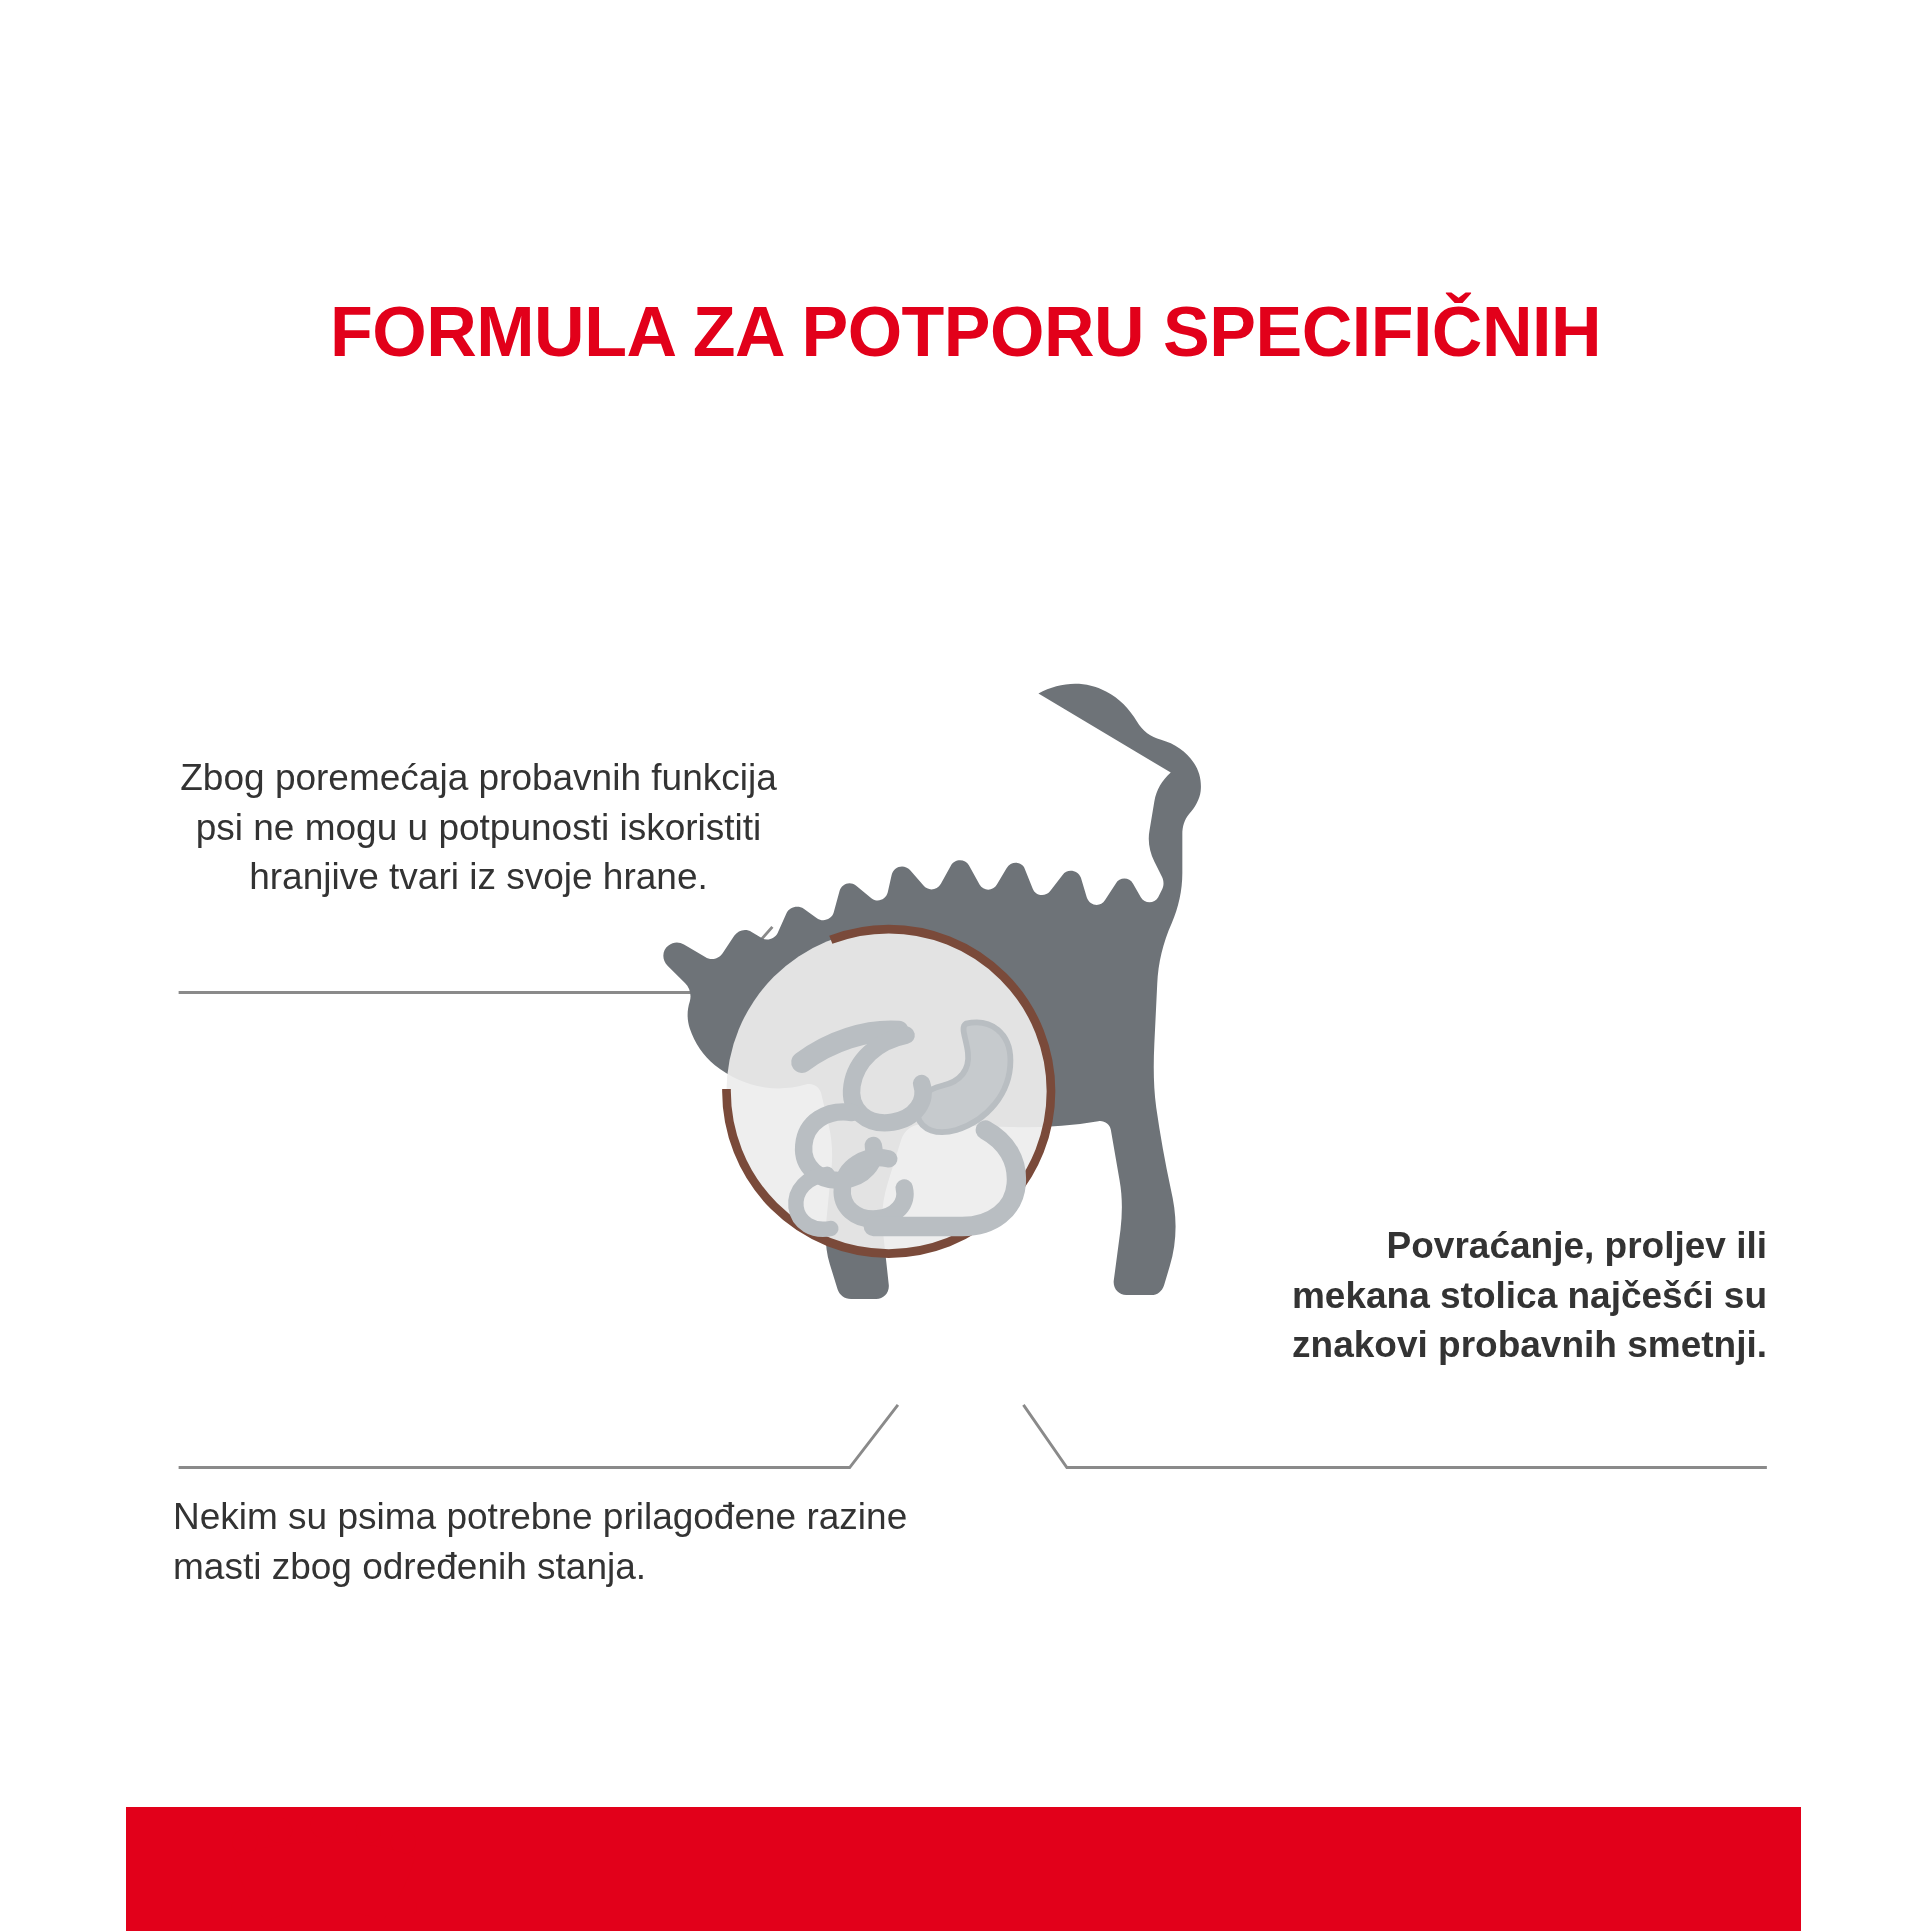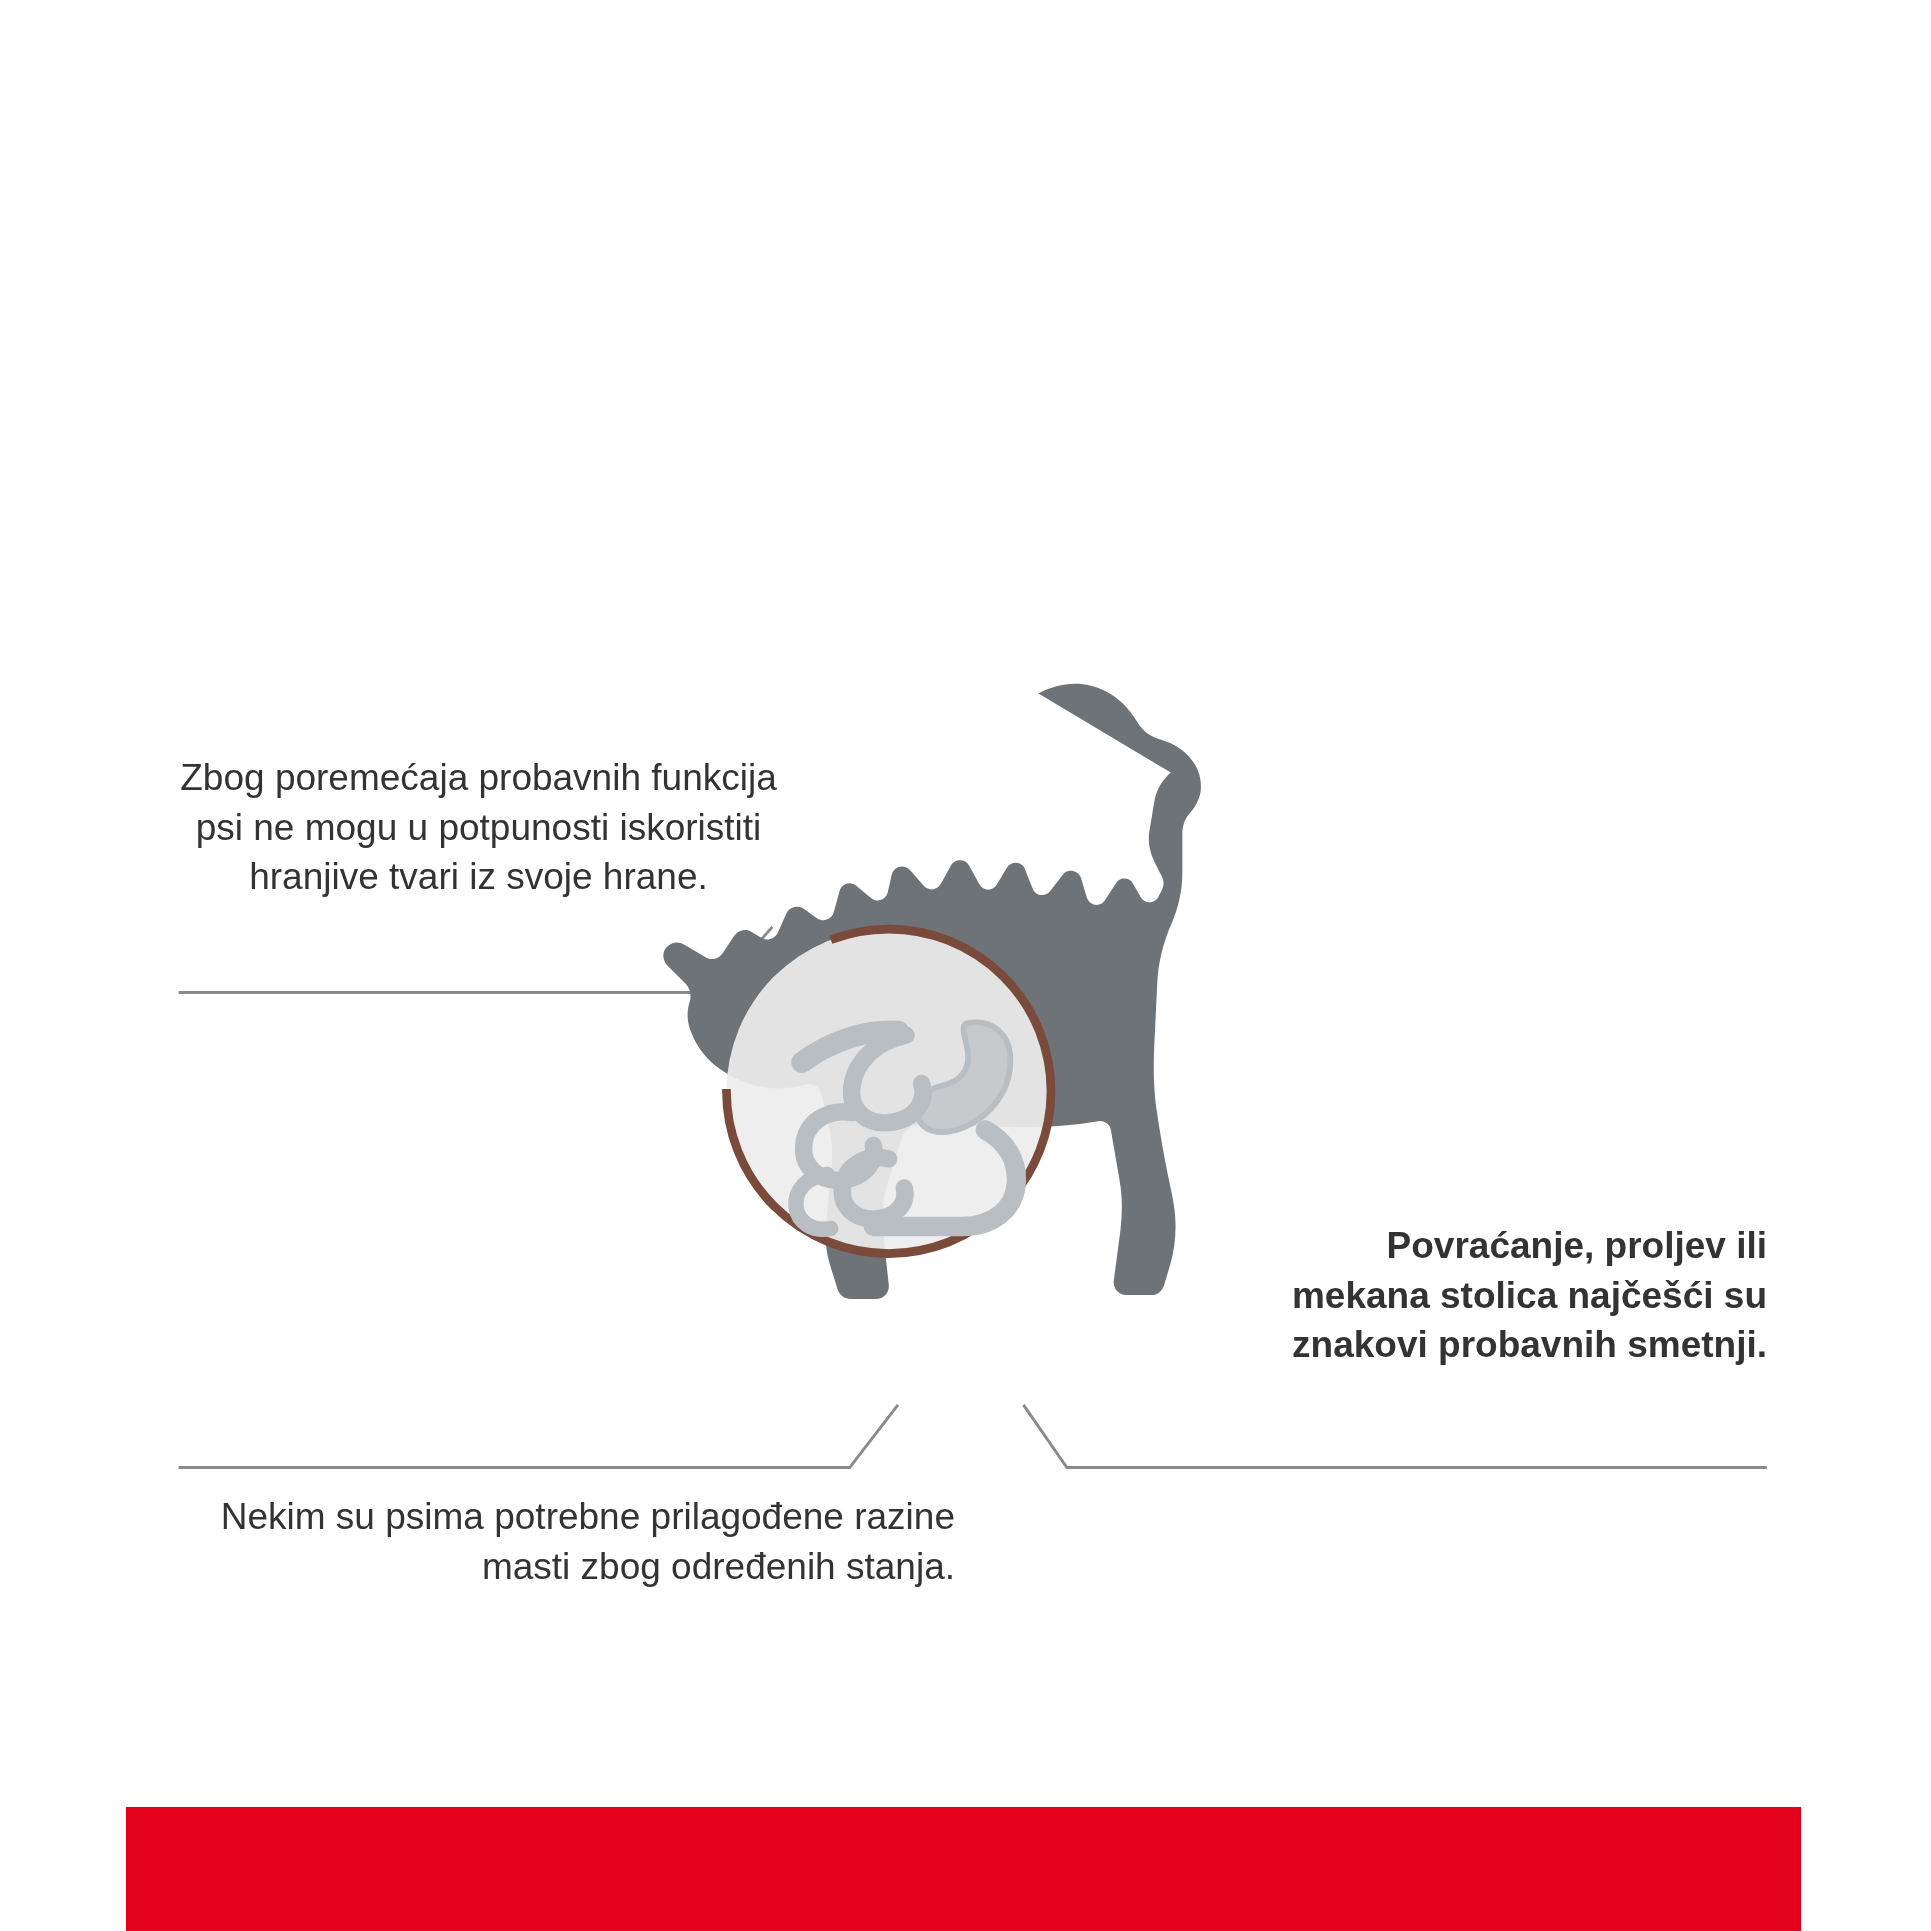--- a/index.html
+++ b/index.html
@@ -53,24 +53,24 @@
     font-size: 37px;
     line-height: 1.34;
   }
   .callout.top-left {
     left: 179px;
     top: 753px;
     width: 599px;
     text-align: center;
   }
   .callout.bottom-left {
-    left: 163px;
+    left: 173px;
     top: 1492px;
     width: 792px;
-    text-align: right;
+    text-align: left;
   }
   .callout.right {
     left: 1284px;
     top: 1221px;
     width: 483px;
     text-align: right;
     font-weight: bold;
   }
 
   
@@ -114,20 +114,21 @@
     height: 124px;
     background: #ffffff;
   }
 </style>
 </head>
 <body>
 
 <div class="canvas">
 
   <div class="title">
+    <div>FORMULA ZA POTPORU SPECIFIČNIH</div>
   </div>
 
   <svg class="leaders" viewBox="0 0 2000 2000">
 
     <path d="M185 1028 L740 1028 L800 960" fill="none" stroke="#8A8A8A" stroke-width="3"></path>
 
     <path d="M185 1520 L880 1520 L930 1455" fill="none" stroke="#8A8A8A" stroke-width="3"></path>
 
     <path d="M1830 1520 L1105 1520 L1060 1455" fill="none" stroke="#8A8A8A" stroke-width="3"></path>
   </svg>

